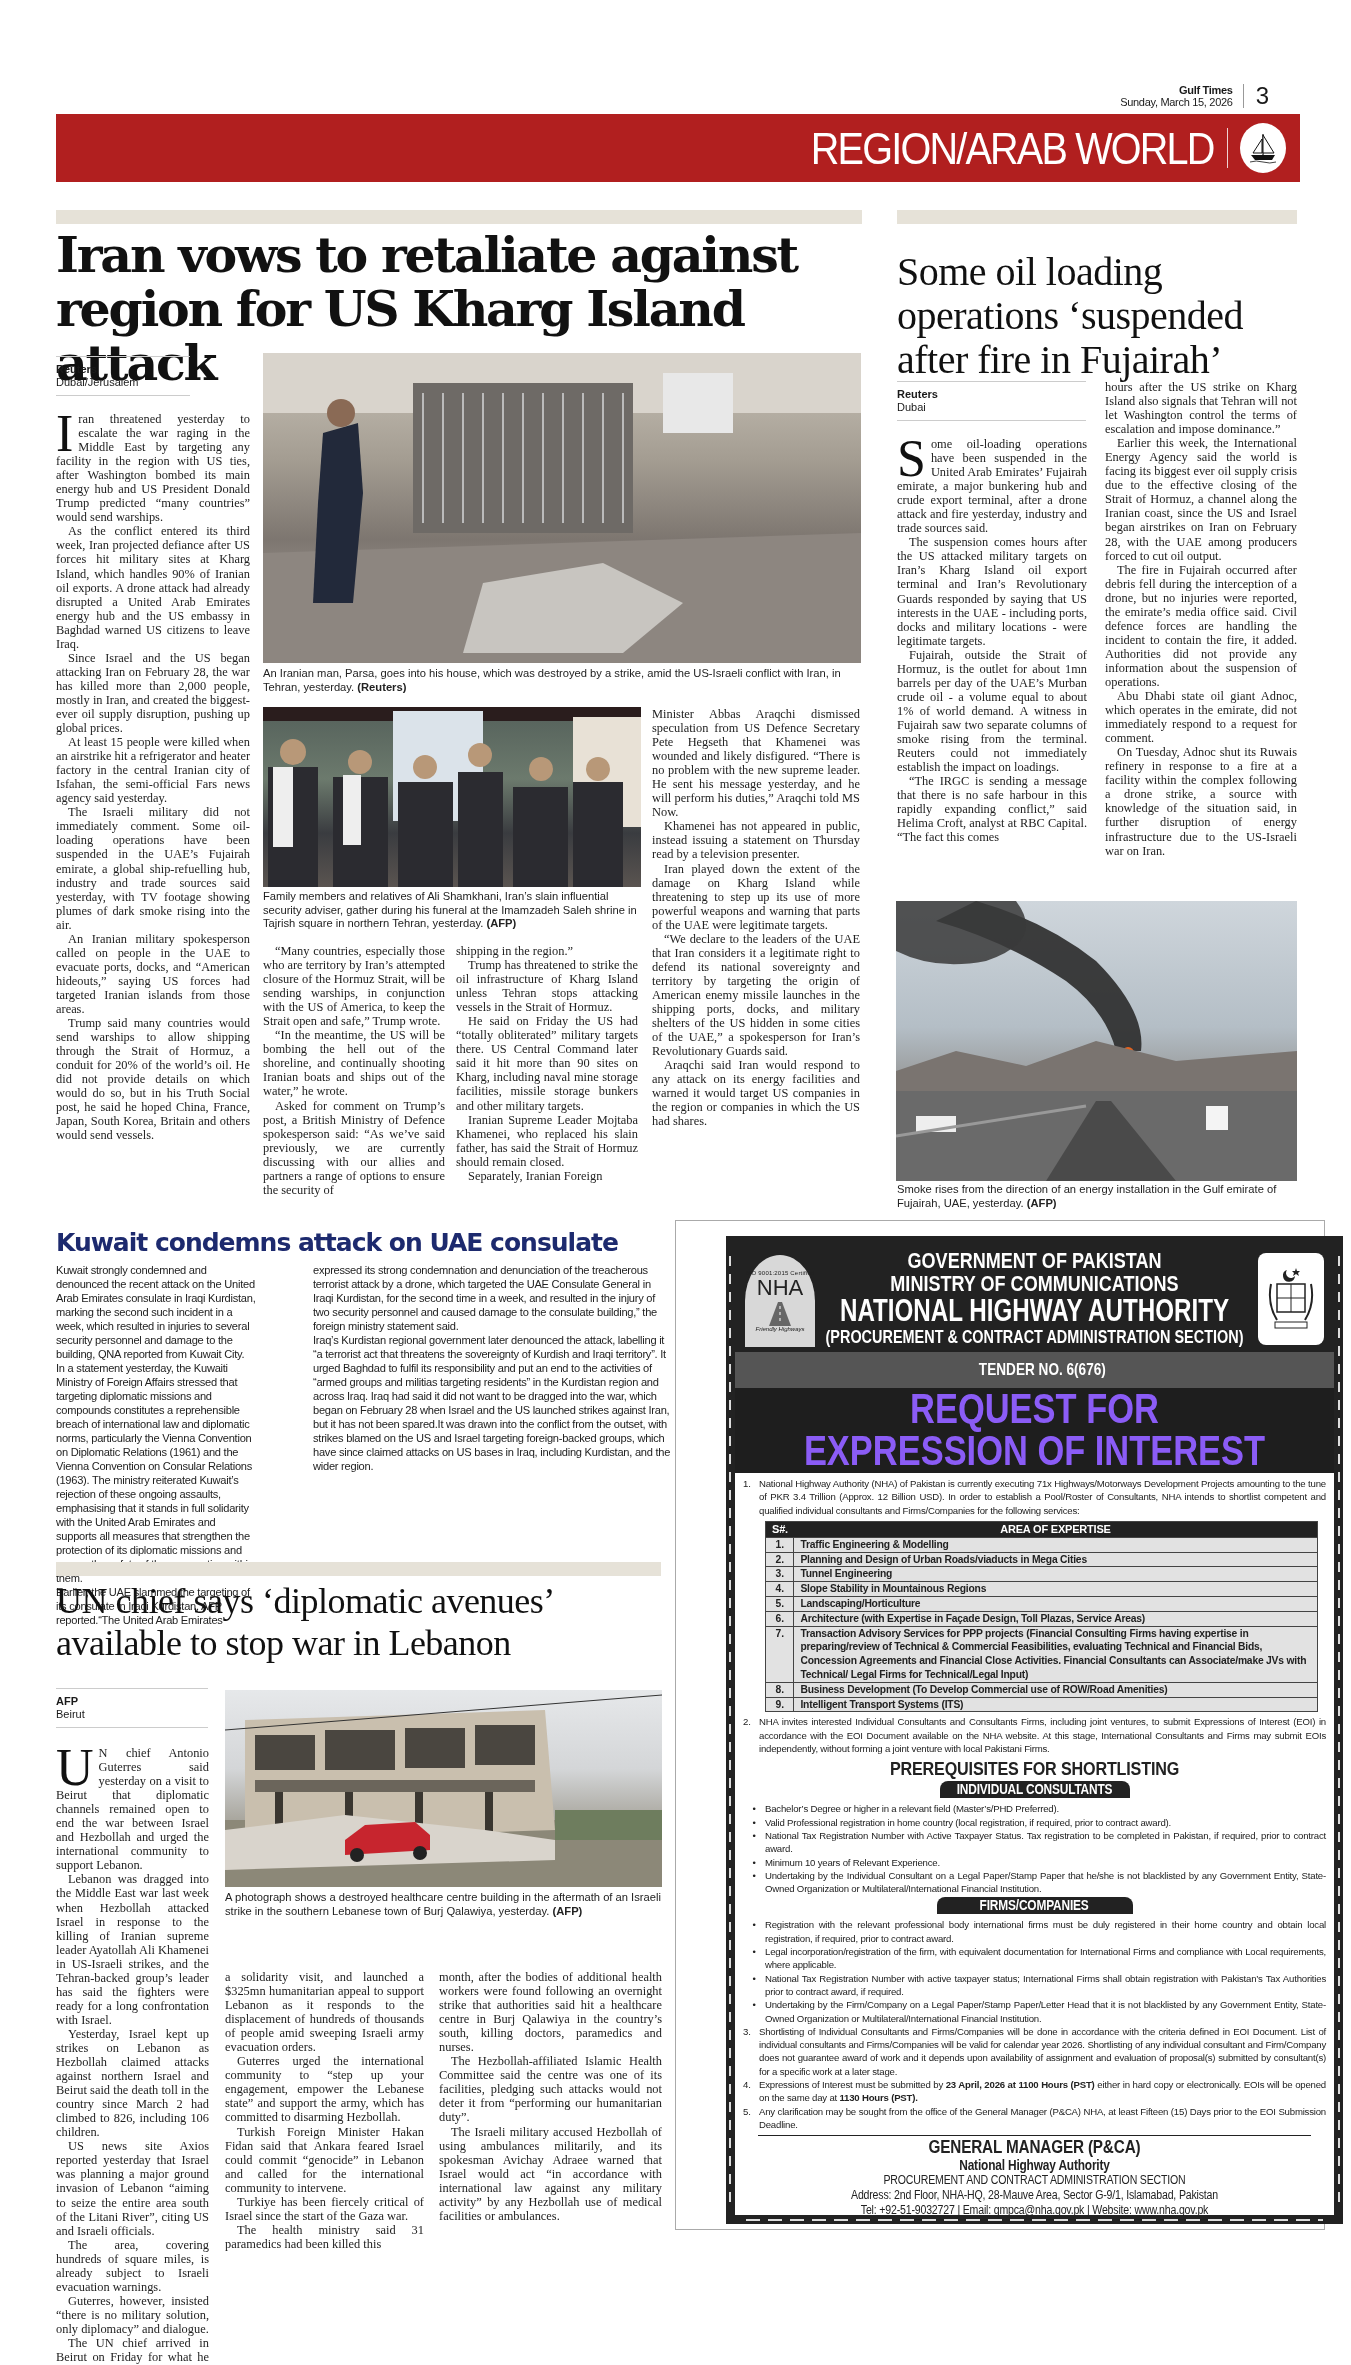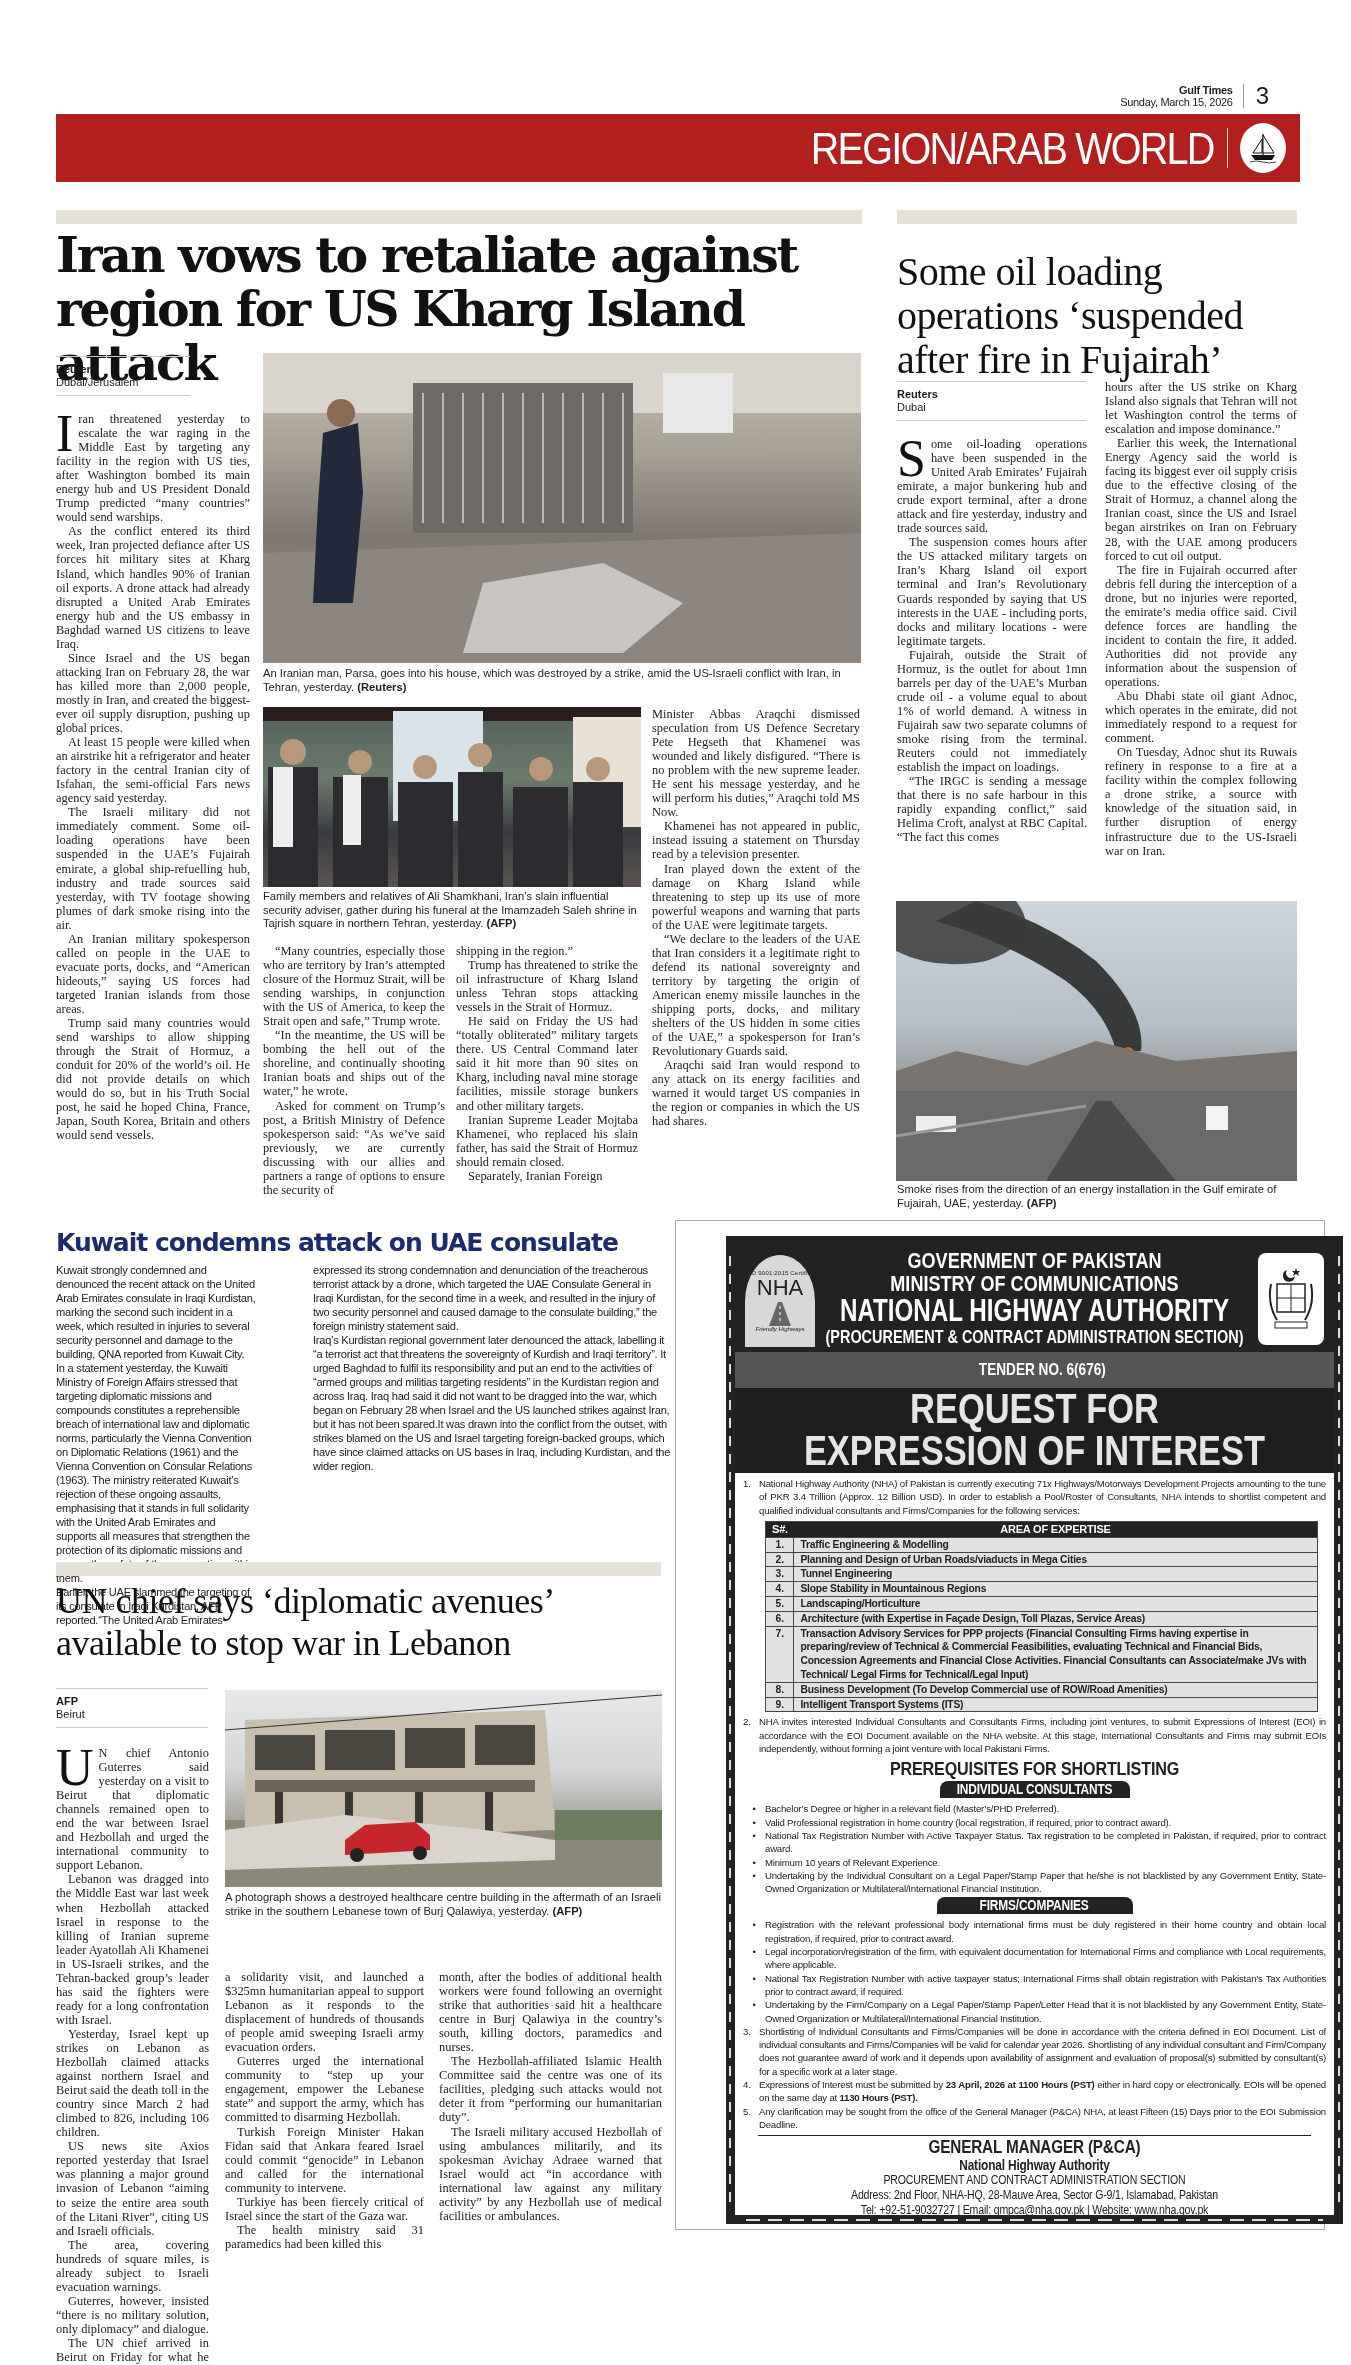--- a/index.html
+++ b/index.html
@@ -51,21 +51,21 @@
   .ad-dash-b { position: absolute; left: 20px; right: 20px; bottom: 3px; height: 2px; background: repeating-linear-gradient(to right, #ddd 0 14px, transparent 14px 22px); }
   .ad-header { position: absolute; left: 0; right: 0; top: 0; height: 107px; background: #222; color: #fff; text-align: center; font-family: "Liberation Sans", sans-serif; font-weight: bold; }
   .ad-header .h1 { font-size: 22px; line-height: 24px; padding-top: 4px; transform: scaleX(0.82); }
   .ad-header .h2 { font-size: 22px; line-height: 22px; transform: scaleX(0.82); }
   .ad-header .h3 { font-size: 31px; line-height: 31px; transform: scaleX(0.78); }
   .ad-header .h4 { font-size: 19px; line-height: 22px; transform: scaleX(0.76); }
   .ad-nha-logo { position: absolute; left: 10px; top: 10px; width: 70px; height: 92px; border-radius: 50% 50% 0 0; background: #d8d8d8; display: flex; flex-direction: column; align-items: center; justify-content: center; color: #222; font-family: "Liberation Sans", sans-serif; }
   .ad-emblem { position: absolute; right: 10px; top: 8px; width: 66px; height: 92px; background: #fff; display: flex; align-items: center; justify-content: center; border-radius: 8px; }
   .ad-tender { position: absolute; left: 0; right: 0; top: 107px; height: 36px; background: #555; color: #fff; text-align: center; font-family: "Liberation Sans", sans-serif; font-weight: bold; font-size: 17px; line-height: 36px; padding-left: 16px; }
   .ad-tender span { display: inline-block; transform: scaleX(0.8); }
-  .ad-rfe { position: absolute; left: 0; right: 0; top: 143px; height: 85px; background: #1e1e1e; color: #e5e5e5; text-align: center; font-family: "Liberation Sans", sans-serif; font-weight: bold; }
+  .ad-rfe { position: absolute; left: 0; right: 0; top: 143px; height: 85px; background: #1e1e1e; color: #8b5cf6; text-align: center; font-family: "Liberation Sans", sans-serif; font-weight: bold; }
   .ad-rfe .l1 { font-size: 42px; line-height: 42px; transform: scaleX(0.82); }
   .ad-rfe .l2 { font-size: 42px; line-height: 42px; transform: scaleX(0.82); }
   .ad-body { position: absolute; left: 8px; right: 8px; top: 232px; font-family: "Liberation Sans", sans-serif; font-size: 9.6px; line-height: 13.3px; color: #222; letter-spacing: -0.2px; }
   .ad-body .num { display: flex; }
   .ad-body .num .n { width: 16px; flex: none; }
   .ad-body .num .t { flex: 1; text-align: justify; }
   .ad-table { margin: 4px 8px 3px 22px; border: 1px solid #444; border-collapse: collapse; width: calc(100% - 30px); }
   .ad-table th { background: #222; color: #fff; font-size: 11px; line-height: 13px; padding: 1px 6px; }
   .ad-table td { background: #e2e2e2; border: 1px solid #444; font-weight: bold; font-size: 10.3px; line-height: 13.8px; padding: 0 6px; vertical-align: top; }
   .ad-table td.sn { width: 28px; text-align: center; }

